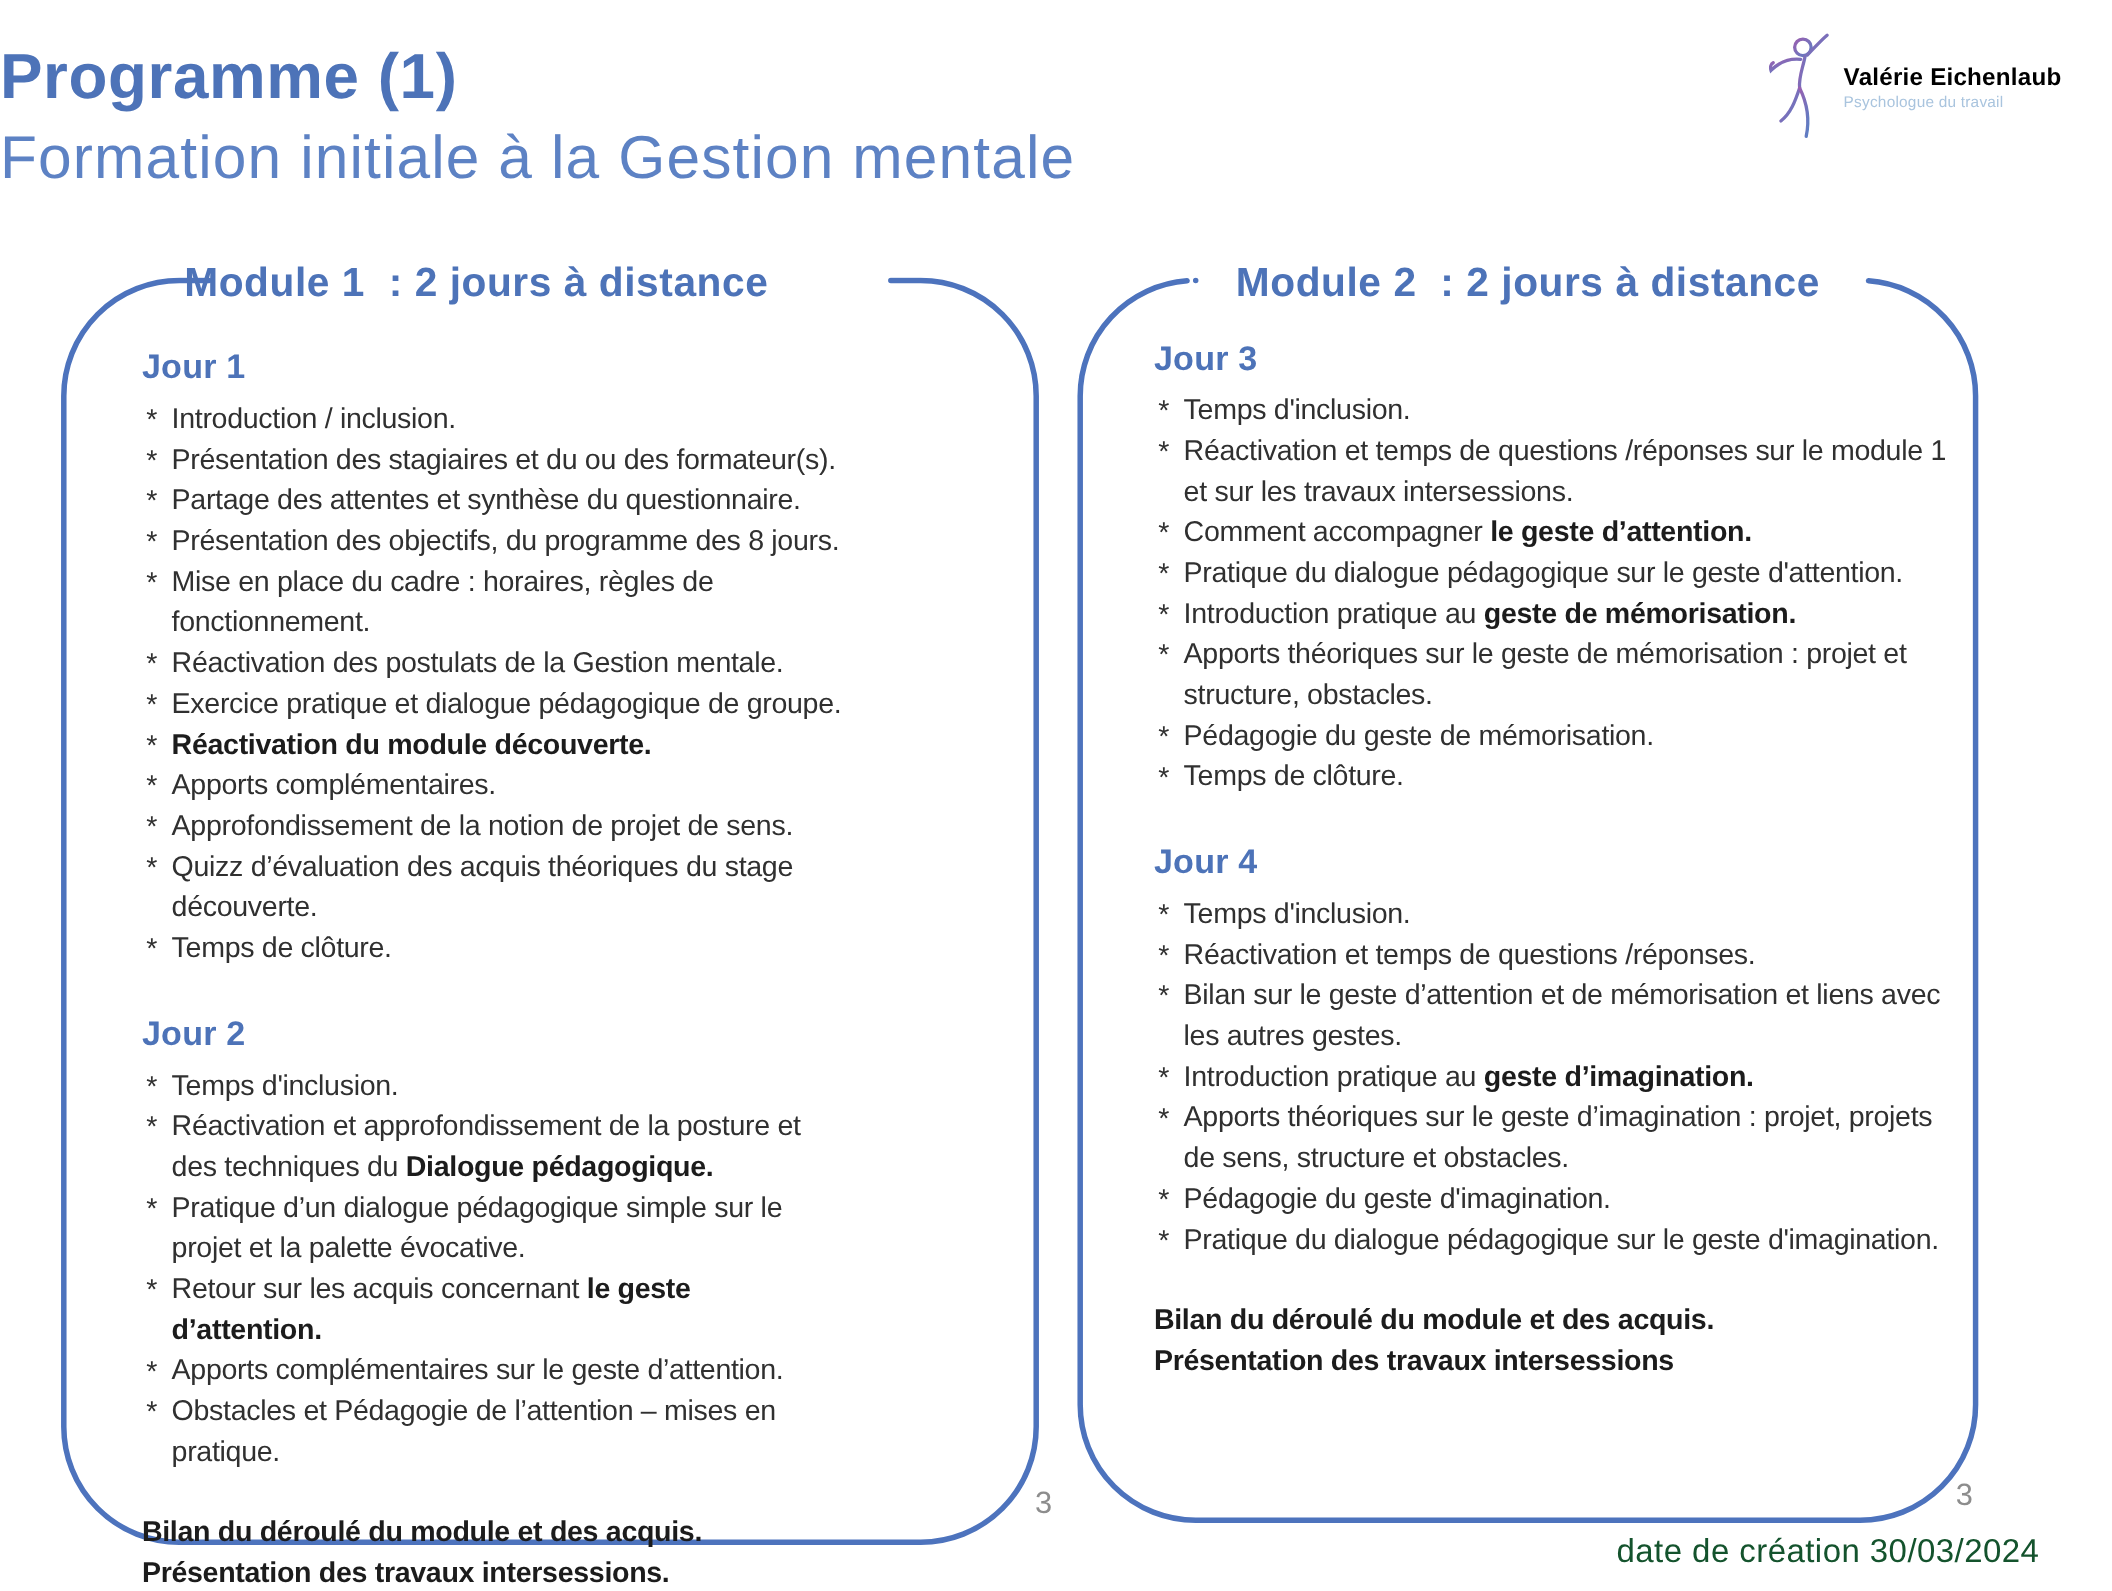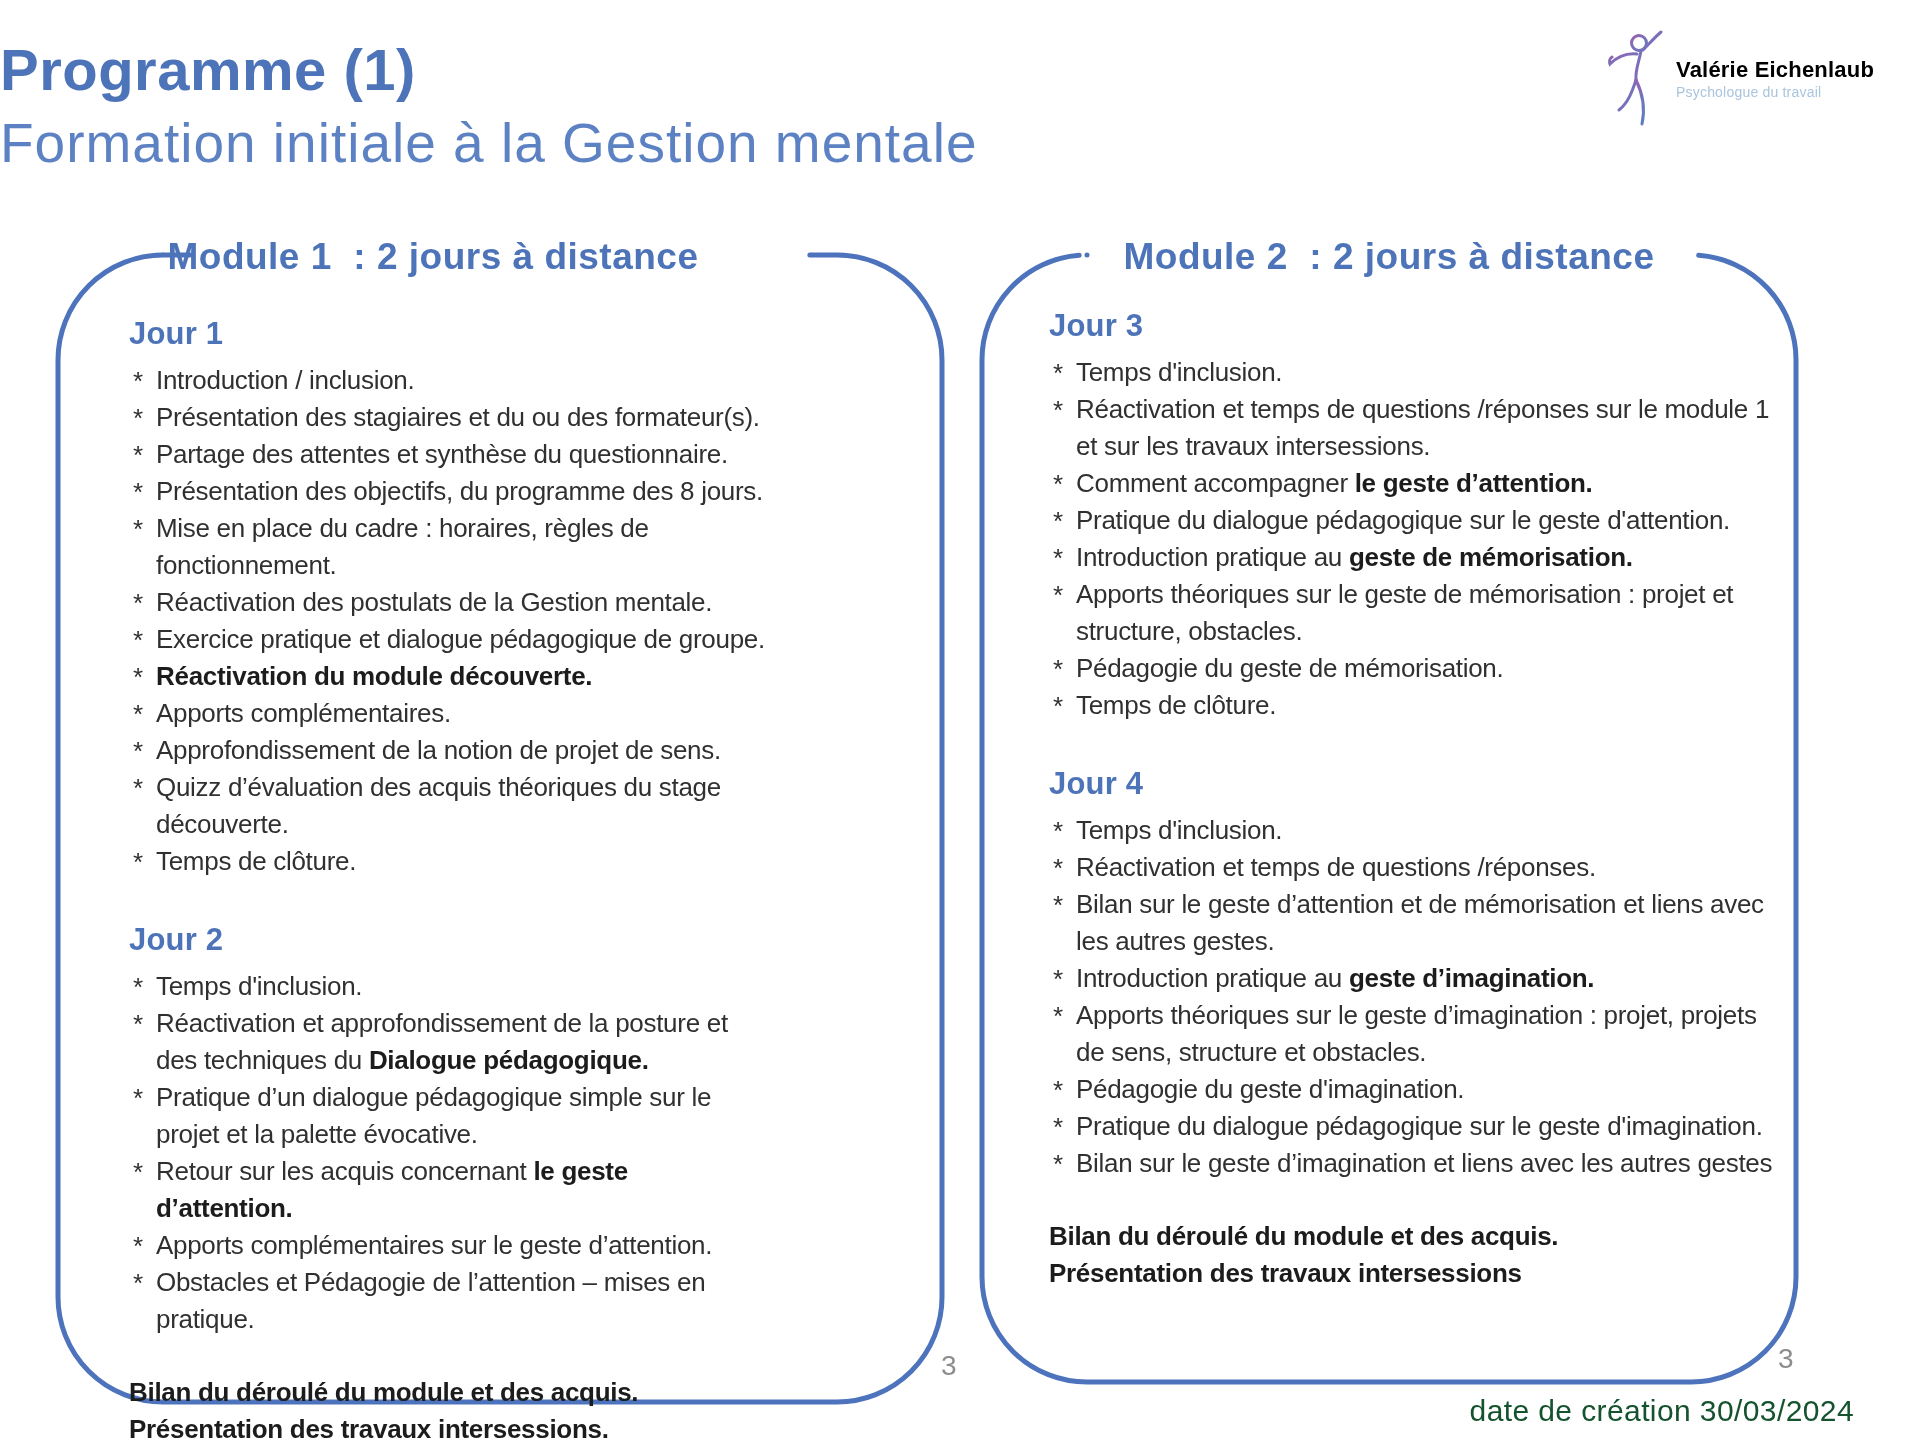--- a/index.html
+++ b/index.html
@@ -134,21 +134,20 @@
         </ul>
         <h4 class="day-heading">Jour 4</h4>
         <ul class="day-list">
           <li><span>Temps d'inclusion.</span></li>
           <li><span>Réactivation et temps de questions /réponses.</span></li>
           <li><span>Bilan sur le geste d’attention et de mémorisation et liens avec les autres gestes.</span></li>
           <li><span>Introduction pratique au </span><b>geste d’imagination.</b></li>
           <li><span>Apports théoriques sur le geste d’imagination : projet, projets de sens, structure et obstacles.</span></li>
           <li><span>Pédagogie du geste d'imagination.</span></li>
           <li><span>Pratique du dialogue pédagogique sur le geste d'imagination.</span></li>
-          <li><span>Bilan sur le geste d’imagination et liens avec les autres gestes</span></li>
         </ul>
         <div class="closing">
           <p>Bilan du déroulé du module et des acquis.</p>
           <p>Présentation des travaux intersessions</p>
         </div>
       </div>
   </section>
 
   <div class="pn" id="pn-1">3</div>
   <div class="pn" id="pn-2">3</div>

